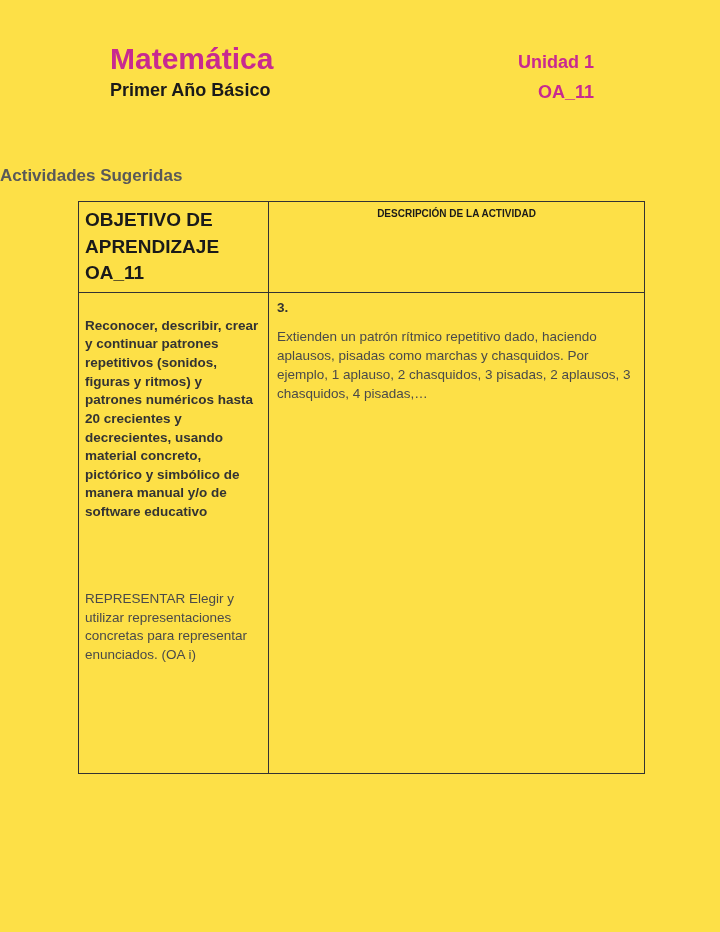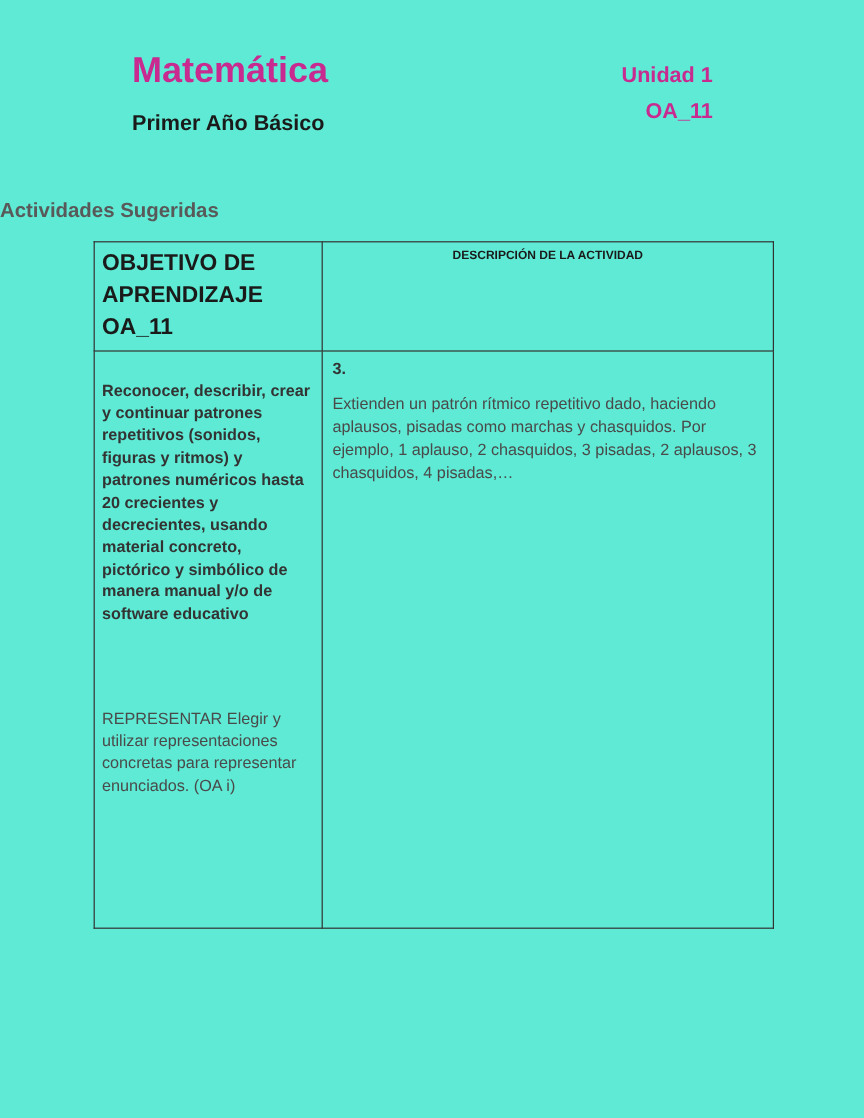--- a/index.html
+++ b/index.html
@@ -7,40 +7,40 @@
   body {
     width: 720px;
     height: 932px;
     font-family: "Liberation Sans", sans-serif;
     position: relative;
   }
   .page {
     position: relative;
     width: 720px;
     height: 932px;
-    background: #5eead4;
+    background: #fde047;
     overflow: hidden;
   }
   
   .header-left {
     position: absolute;
     left: 110px;
     top: 42px;
   }
   .subject-title {
     font-size: 30px;
     font-weight: bold;
     color: #C82A90;
     line-height: 1.15;
   }
   .grade-subtitle {
     font-size: 18px;
     font-weight: bold;
     color: #1a1a1a;
-    margin-top: 15px;
+    margin-top: 3px;
   }
   .header-right {
     position: absolute;
     right: 126px;
     top: 52px;
     text-align: right;
   }
   .unit-label {
     font-size: 18px;
     font-weight: bold;

